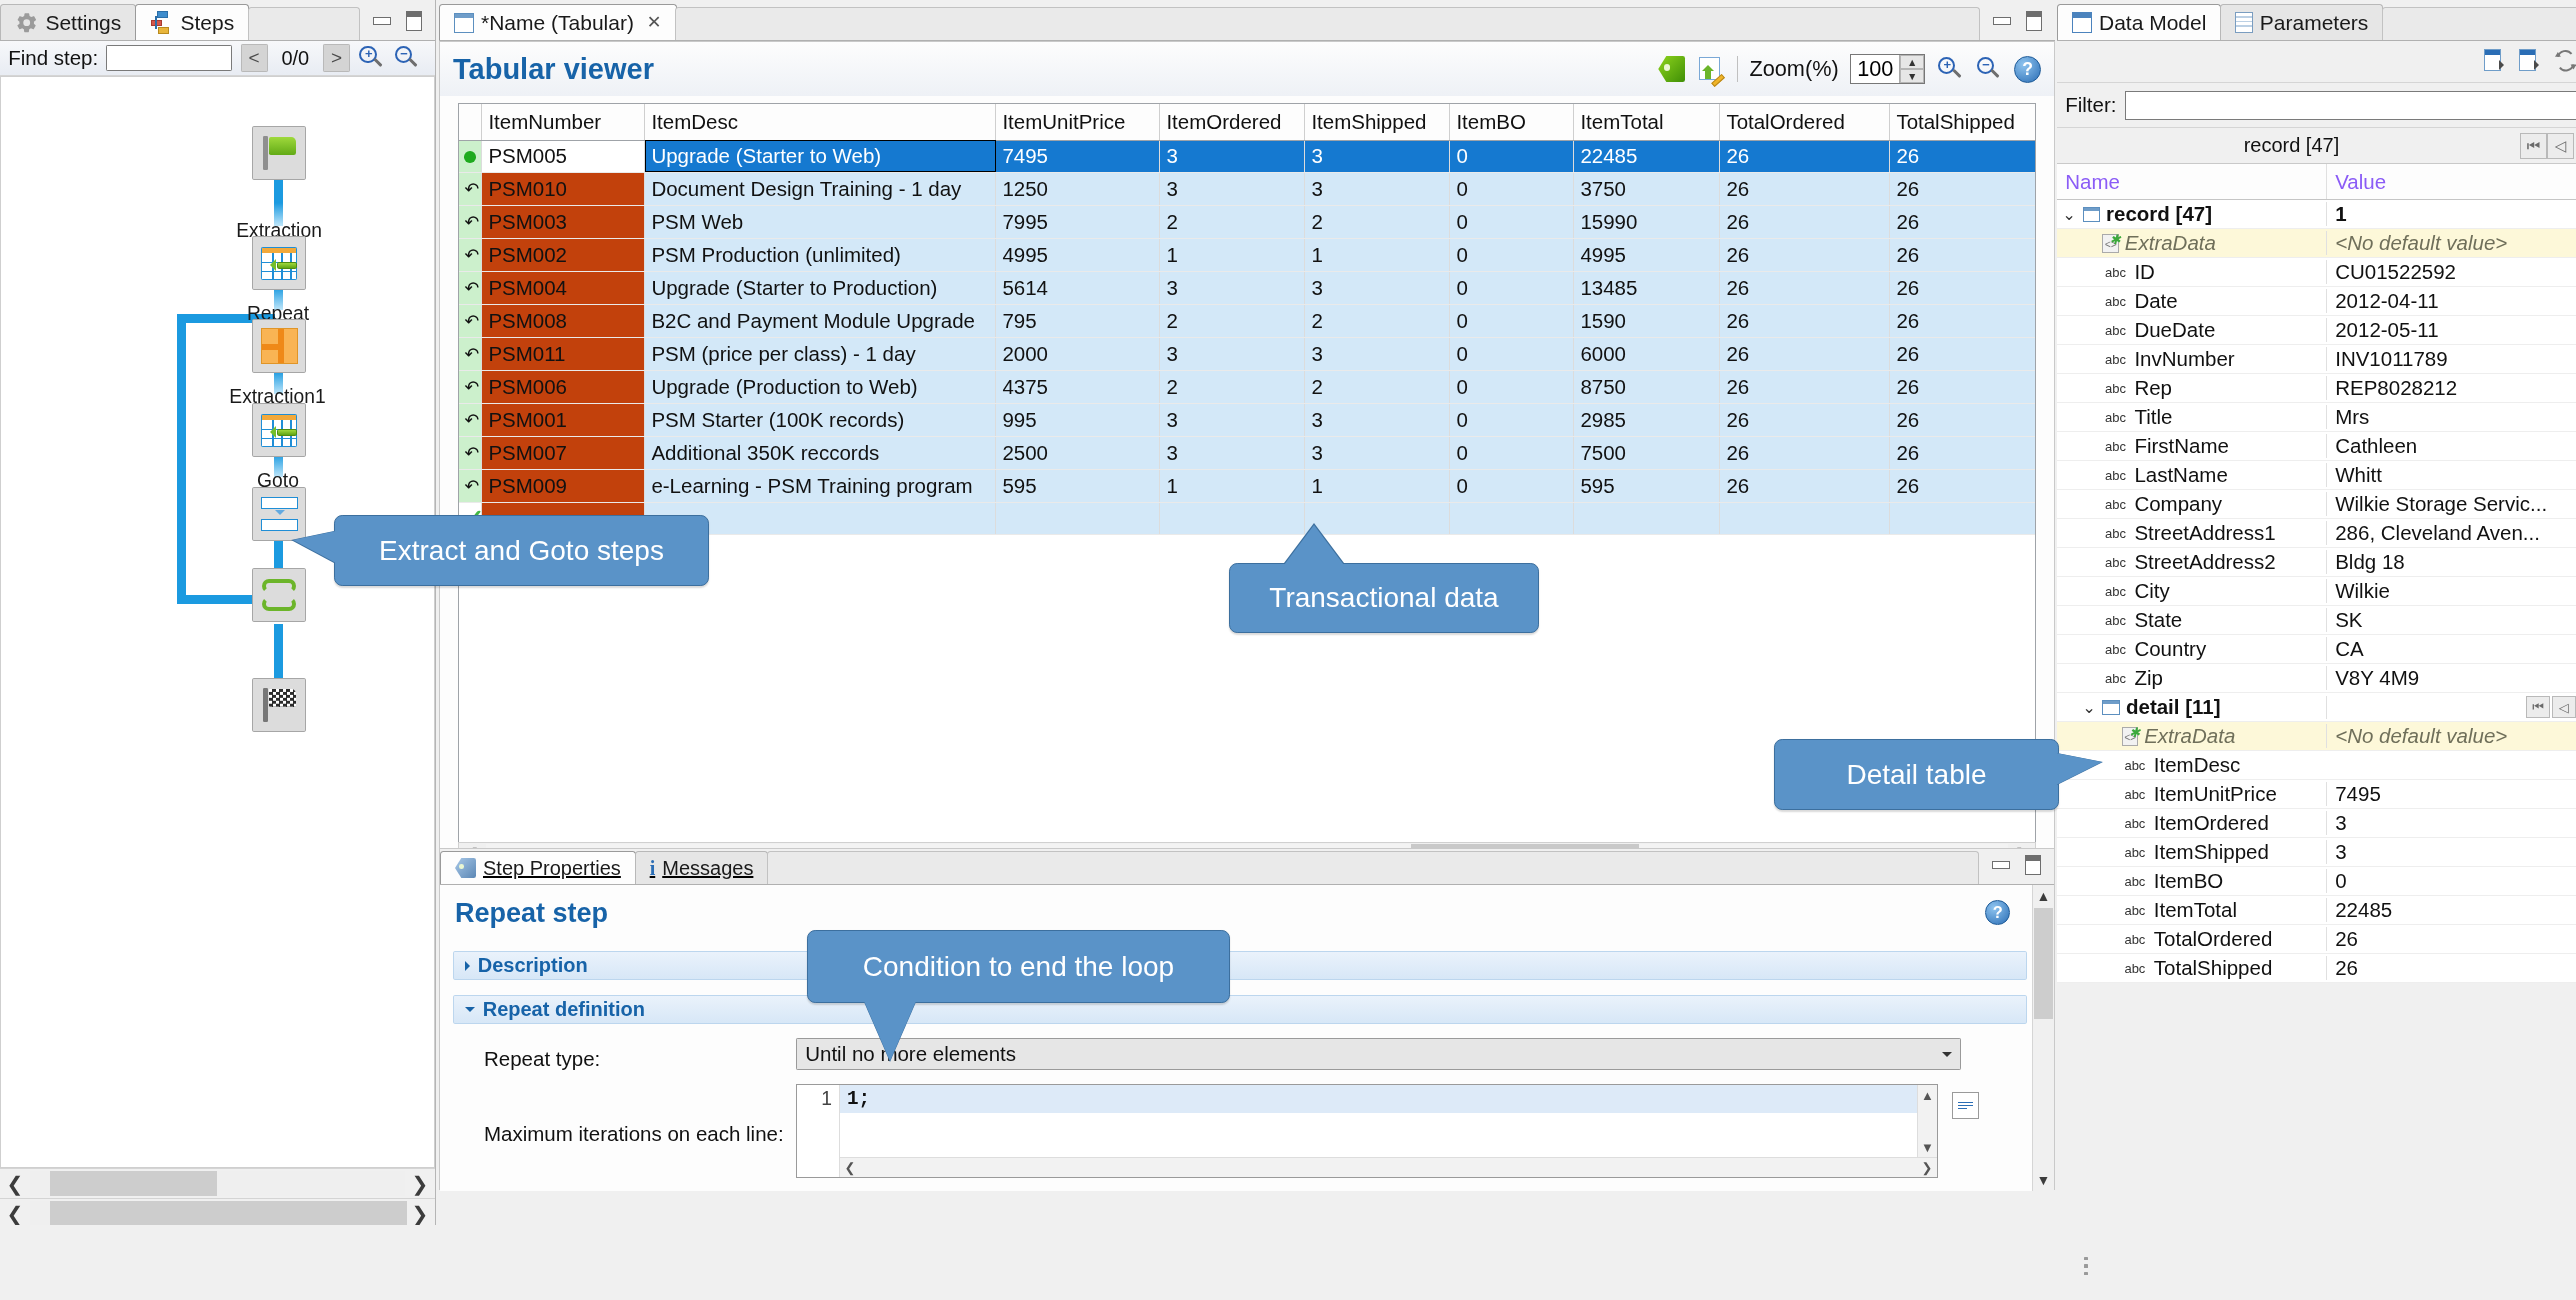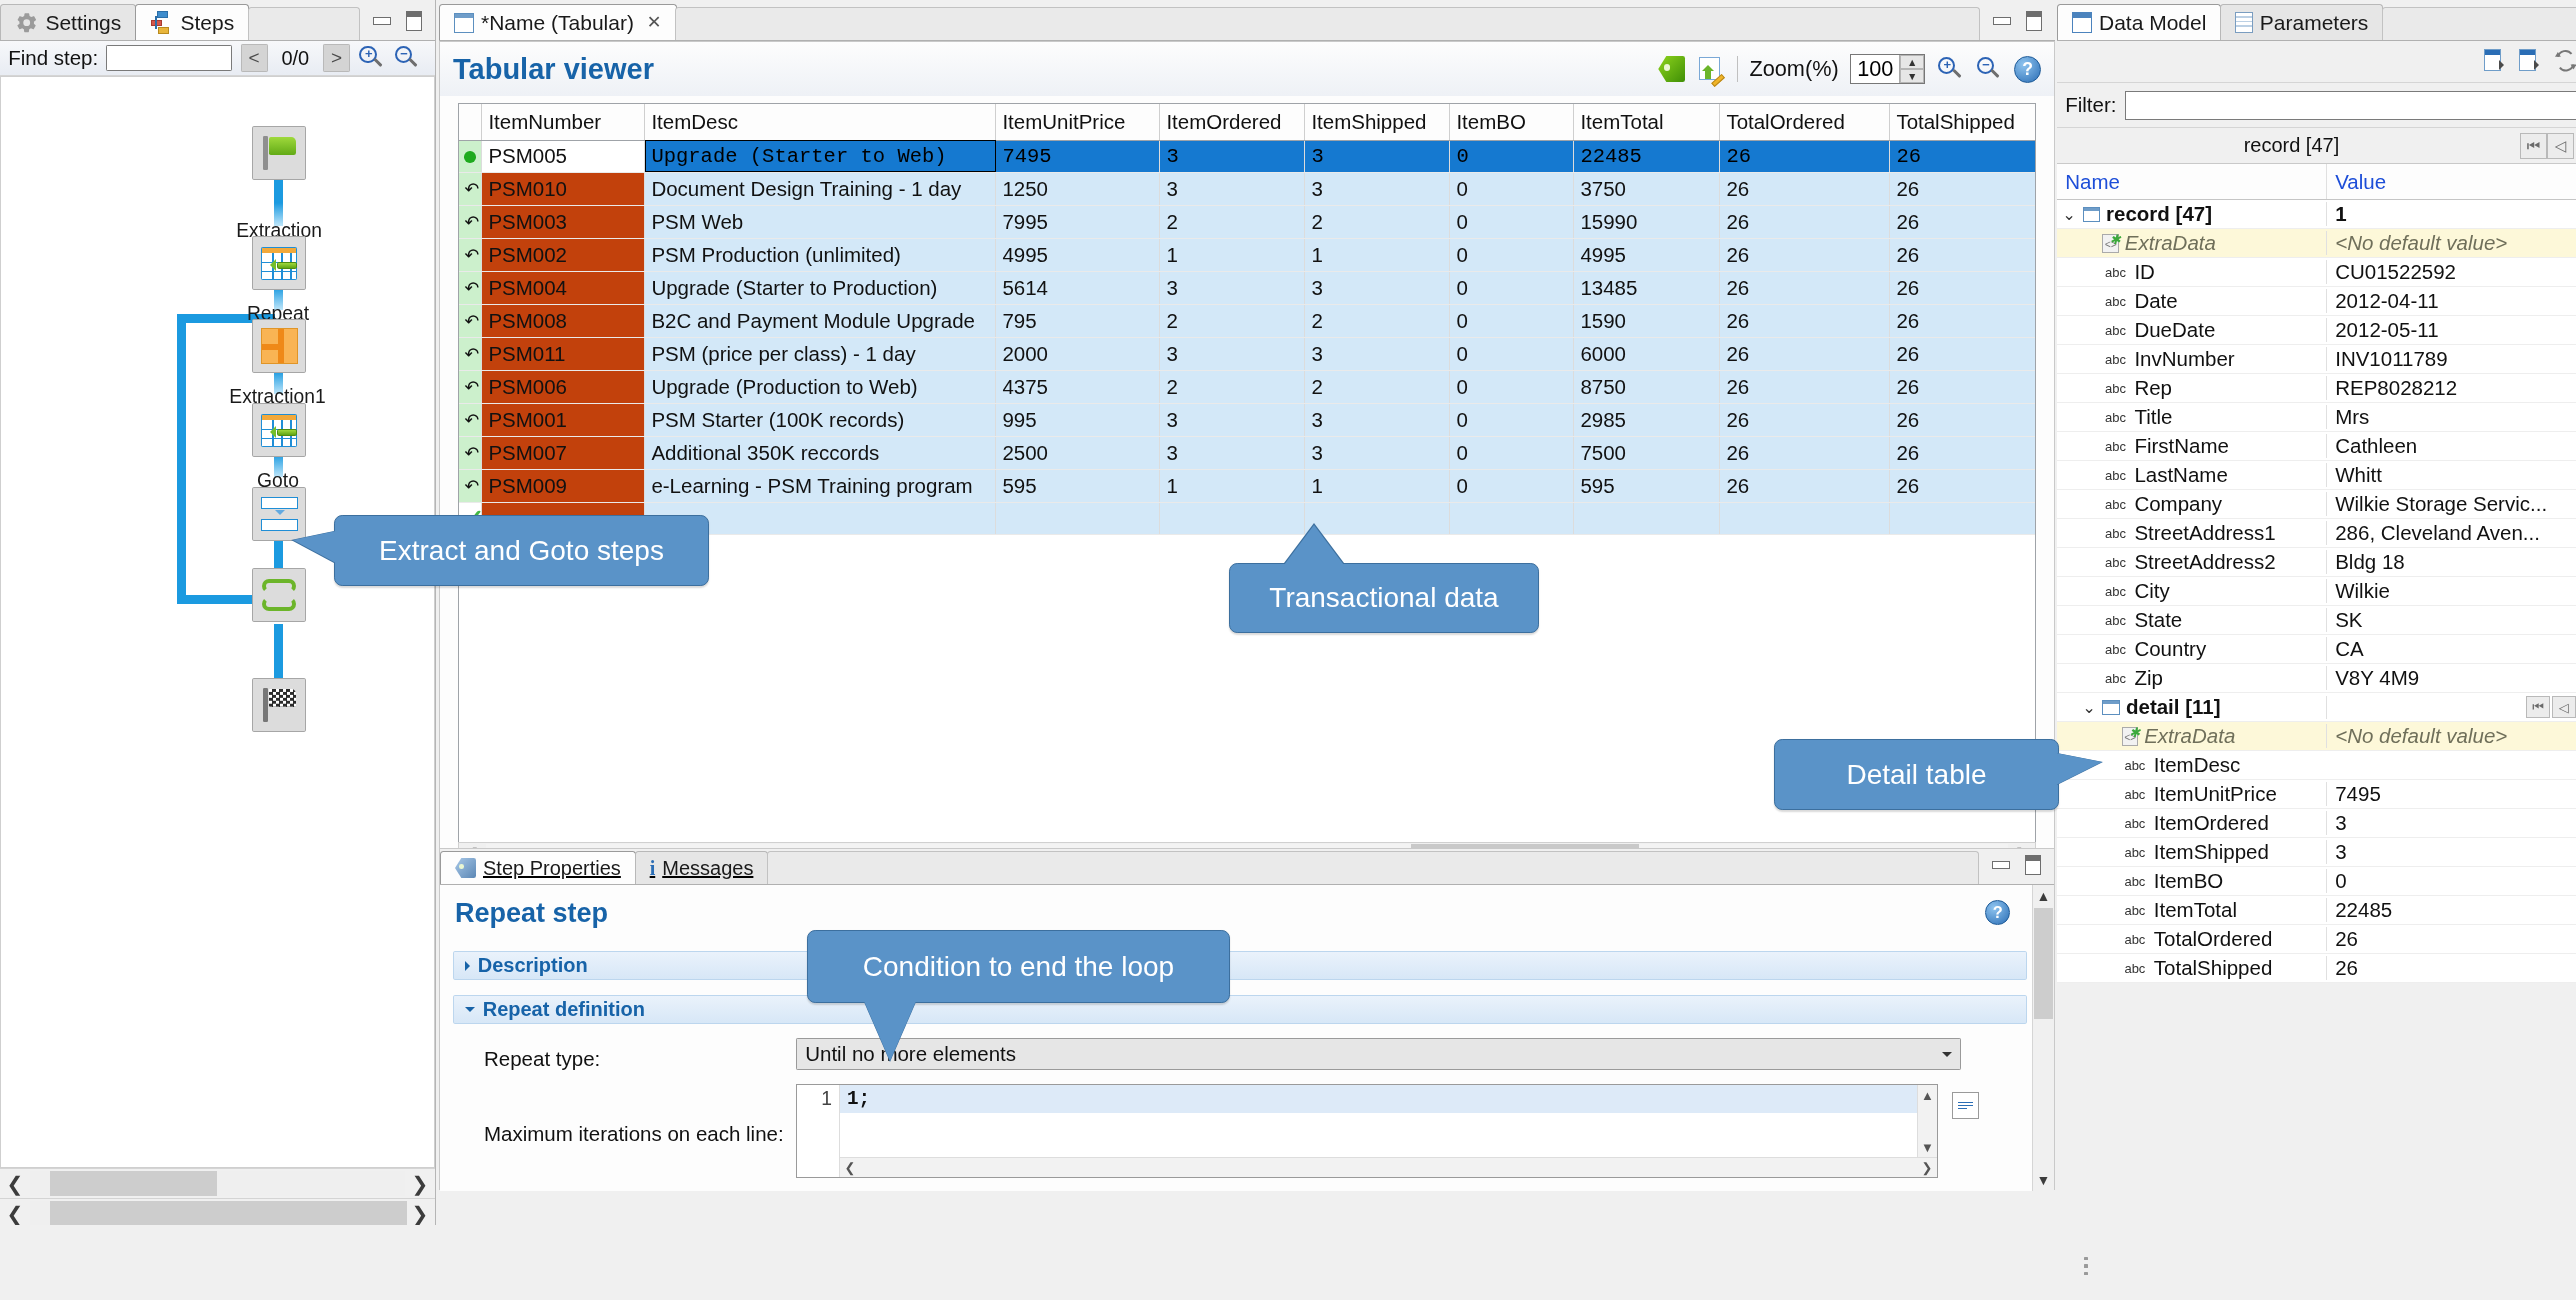--- a/index.html
+++ b/index.html
@@ -147,21 +147,21 @@
     border-right:0.6px solid #dcdcdc; border-bottom:0.6px solid #eaeaea;
     white-space:nowrap; overflow:hidden;
   }
   td.gut{ width:23.4px; padding:0; background:#ccf0cc; border-right:0.6px solid #a8a8a8; text-align:center;}
   th.gut{ width:23.4px; padding:0; background:#fdfdfd;}
   .gut-ic{ font-size:17.6px; color:#111; line-height:32px; }
   .gut-dot{ display:inline-block;width:11.7px;height:11.7px;border-radius:50%;background:#1faa1f;}
   .gut-chk{ color:#43b743; font-size:23.4px; font-weight:bold; }
   td.c-white{ background:#c2410c; }
   td.c-blue{ background:#d3e8f8; }
-  tr.selrow td.c-blue, tr.selrow td.c-sel{ background:#1579d0; color:#000000;font-family:Liberation Mono, monospace; }
+  tr.selrow td.c-blue, tr.selrow td.c-sel{ background:#1579d0; color:#ffffff; }
   tr.selrow td.c-white{ background:#ffffff; color:#111; }
   td.focuscell{ outline:1.8px solid #000; outline-offset:-1.8px; }
   .grid-hs{ position:absolute; left:17.6px; bottom:8.2px; right:17.6px; height:27px; background:#f0f0f0; display:flex;align-items:center;border:0.6px solid #d0d0d0;}
   .grid-hs .arr{width:27px;height:26px;display:flex;align-items:center;justify-content:center;font-size:17.6px;color:#3c3c3c;}
   .grid-hs .track{flex:1;height:22px;position:relative;background:#f3f3f3;}
   .grid-hs .thumb{position:absolute;top:0;height:22px;background:#c9c9c9;}
 
   
   .props{ position:absolute; left:0; top:848px; width:100%; height:342px; background:#737373; border:0.6px solid #c9c9c9;text-decoration:underline;}
   .props .tabbar{ height:36px; border-bottom:1.2px solid #b0b0b0; }
@@ -209,21 +209,21 @@
   .dmi .ar{position:absolute;right:-1.2px;bottom:3.5px;width:0;height:0;border:5.3px solid transparent;border-left-color:#4a4a4a;}
   .filterbar{ height:46px; background:#f0f0f0; border-top:0.6px solid #d5d5d5;border-bottom:0.6px solid #d5d5d5;display:flex;align-items:center;gap:8.2px;padding:0 8.2px;}
   .filterbar label{font-size:20.5px;color:#111;}
   .filter-input{ flex:1;height:29px;background:#fff;border:1.2px solid #7a7a7a;}
   .recbar{ height:36px;background:#f0f0f0;display:flex;align-items:center;justify-content:space-between;padding:0 5.9px;border-bottom:0.6px solid #c9c9c9;}
   .recbar .lbl{ flex:1;text-align:center;font-size:20px;color:#111;}
   .pgbtn{ width:27px;height:26px;border:0.6px solid #b9b9b9;background:#ececec;display:flex;align-items:center;justify-content:center;font-size:15px;color:#6a6a6a;}
   .pgbtn.on{ color:#333; background:#f4f4f4;}
   .pgnum{ font-size:20px;color:#111;padding:0 7px;}
   .treehead{ height:36px;display:flex;background:#fdfdfd;border-bottom:0.6px solid #c5c5c5;}
-  .treehead div{ font-size:20.5px;color:#1d4ed8;display:flex;align-items:center;padding-left:8.2px;}
+  .treehead div{ font-size:20.5px;color:#8b5cf6;display:flex;align-items:center;padding-left:8.2px;}
   .tree{ background:#fff; }
   .trow{ height:29px; display:flex; align-items:center; border-bottom:0.6px solid #eee; font-size:20.5px;color:#111; }
   .trow .nm{ width:269px; display:flex;align-items:center; gap:5.9px; overflow:hidden; white-space:nowrap;}
   .trow .vl{ flex:1; overflow:hidden; white-space:nowrap; border-left:0.6px solid #e0e0e0; padding-left:8.2px;}
   .trow.extra{ background:#fdf8d9; font-style:italic; color:#6f6f5a;}
   .trow.extra .vl{ color:#6f6f5a; }
   .chev{ width:15px;text-align:center;font-size:16.4px;color:#333; }
   .abc{ font-size:13px;color:#333;width:26px;text-align:center;}
   .tbl-ic{ width:17.6px;height:15px;background:#fff;border:1.2px solid #5c8fbf;position:relative;}
   .tbl-ic:before{content:"";position:absolute;left:0;right:0;top:0;height:3.5px;background:#6f9dc9;}

